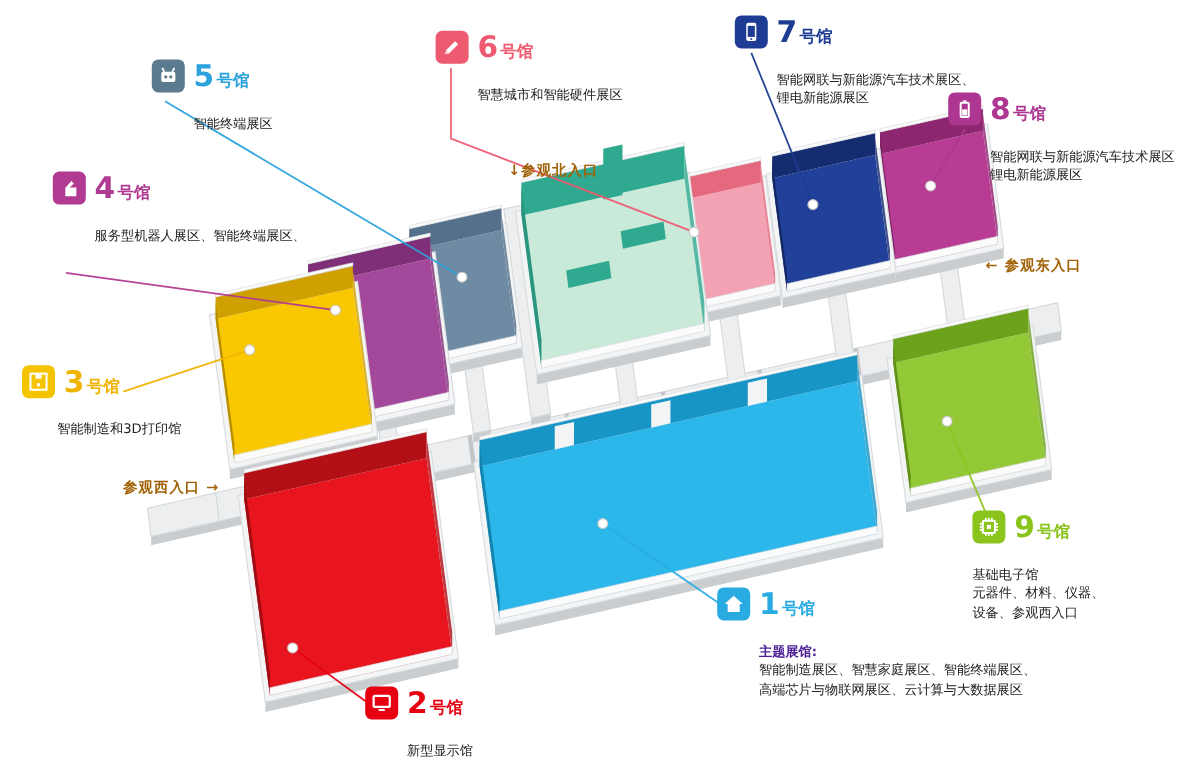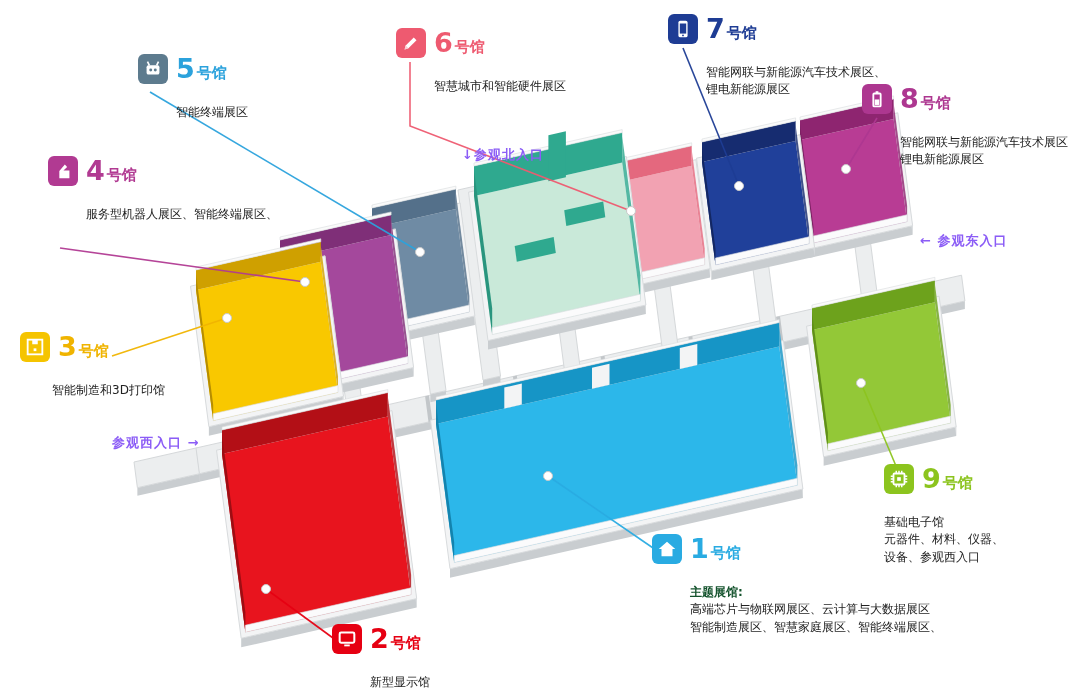--- a/index.html
+++ b/index.html
@@ -11,22 +11,22 @@
   .hlabel{position:absolute;}
   .hl-head{display:flex;align-items:center;gap:8px;height:30px;}
   .hicon{width:30px;height:30px;border-radius:6px;display:flex;align-items:center;justify-content:center;flex:0 0 30px;}
   .hicon svg{display:block;}
   .hnum{display:flex;align-items:baseline;font-weight:700;white-space:nowrap;}
   .hnum .n{font-size:27px;line-height:1;}
   .hnum .s{font-size:15px;margin-left:2px;}
   .hl-body{margin-left:38px;margin-top:20px;}
   .hl-body.flush{margin-left:0;}
   .hname,.hdetail{font-size:12px;color:#222;line-height:1.45;white-space:nowrap;}
-  .hname.bold{font-weight:700;color:#14532d;}
-  .entrance{position:absolute;font-size:13px;font-weight:700;color:#8b5cf6;white-space:nowrap;letter-spacing:1px;}
+  .hname.bold{font-weight:700;color:#4c1d95;}
+  .entrance{position:absolute;font-size:13px;font-weight:700;color:#a16207;white-space:nowrap;letter-spacing:1px;}
 </style>
 </head>
 <body>
 
 <div class="stage">
 
   <svg id="map" width="1080" height="696" viewBox="0 0 1080 696">
       <g>
         <polygon points="137.4,487.7 199.8,473.7 199.8,481.7 137.4,495.7" fill="#c9cdd0"></polygon>
         <polygon points="134.0,462.0 196.4,447.9 199.8,473.7 137.4,487.7" fill="#eceeef" stroke="#d5d8da" stroke-width="1"></polygon>
@@ -336,22 +336,22 @@
           <path d="M12 4 L21 12 H18 V20 H6 V12 H3 Z" fill="#fff"></path>
         </svg>
       </div>
       <div class="hnum" style="color: rgb(41, 171, 226);">
         <span class="n">1</span>
           <span class="s">号馆</span>
       </div>
     </div>
     <div class="hl-body">
       <div class="hname bold">主题展馆:</div>
+      <div class="hdetail">智能制造展区、智慧家庭展区、智能终端展区、</div>
       <div class="hdetail">高端芯片与物联网展区、云计算与大数据展区</div>
-      <div class="hdetail">智能制造展区、智慧家庭展区、智能终端展区、</div>
     </div>
   </div>
 
   <div class="hlabel" style="left:884px;top:464px">
     <div class="hl-head">
       <div class="hicon" style="background: rgb(140, 196, 30);">
         <svg width="22" height="22" viewBox="0 0 24 24">
           <path d="M9 6 V3 M12 6 V3 M15 6 V3 M9 21 V18 M12 21 V18 M15 21 V18 M6 9 H3 M6 12 H3 M6 15 H3 M21 9 H18 M21 12 H18 M21 15 H18" stroke="#fff" stroke-width="1.6"></path>
           <rect x="6" y="6" width="12" height="12" rx="1" fill="none" stroke="#fff" stroke-width="2"></rect>
           <rect x="10" y="10" width="4" height="4" fill="#fff"></rect>
@@ -363,16 +363,16 @@
       </div>
     </div>
     <div class="hl-body flush">
       <div class="hname">基础电子馆</div>
       <div class="hdetail">元器件、材料、仪器、</div>
       <div class="hdetail">设备、参观西入口</div>
     </div>
   </div>
 
   <div class="entrance" style="left:462px;top:146px">↓参观北入口</div>
-  <div class="entrance" style="left:920px;top:232px">← 参观东入口</div>
+  <div class="entrance" style="left:896px;top:232px">← 参观东入口</div>
   <div class="entrance" style="left:112px;top:434px">参观西入口 →</div>
 
 </div>
 
 </body></html>

